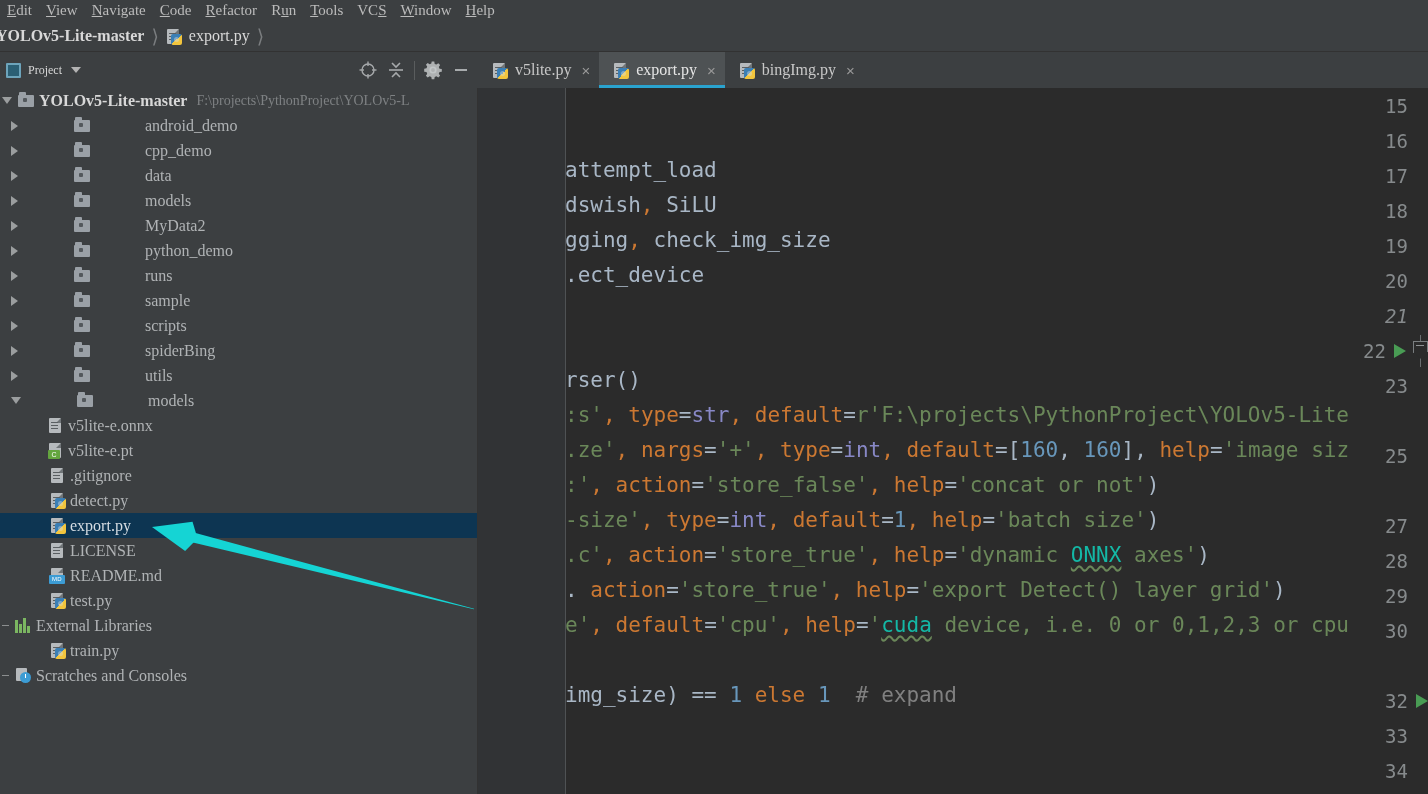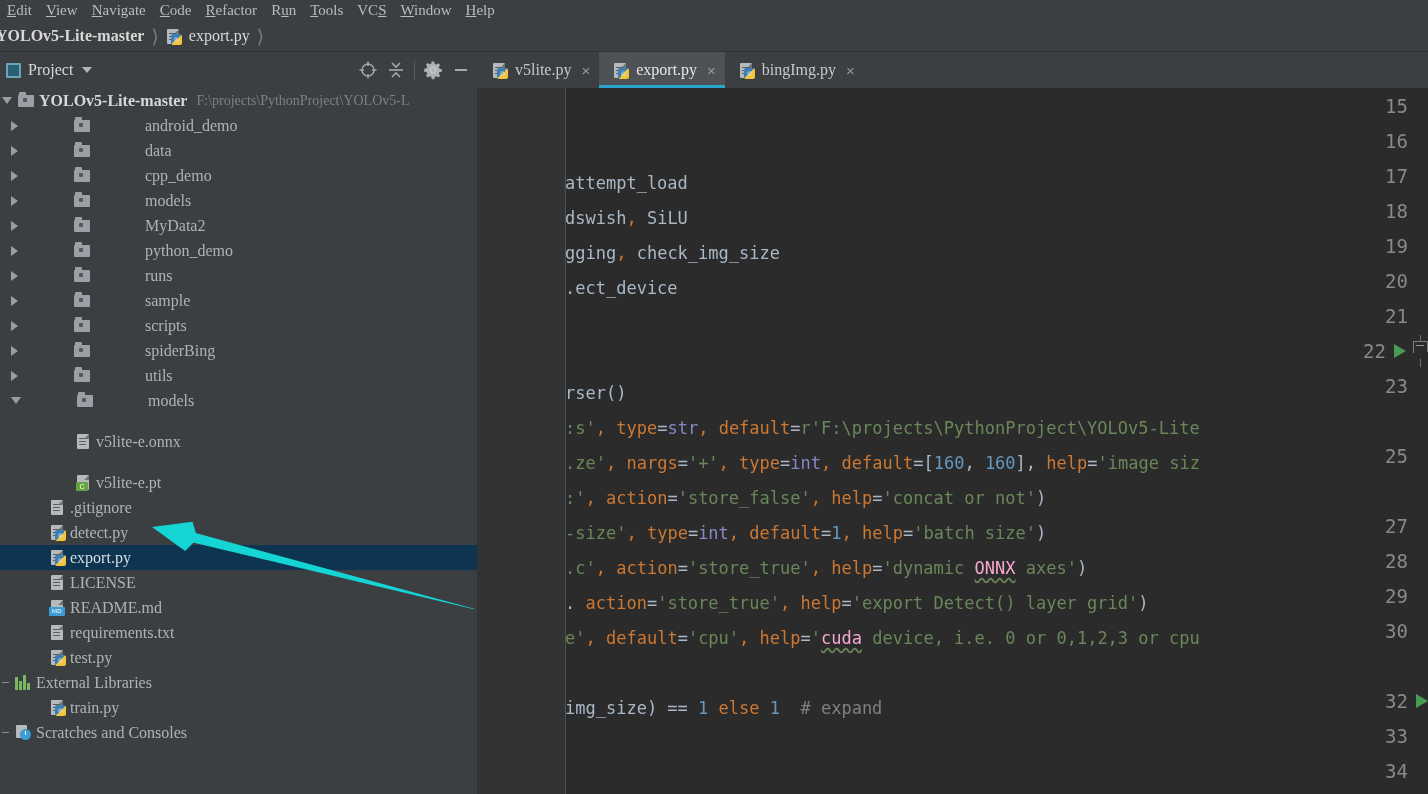--- a/index.html
+++ b/index.html
@@ -44,21 +44,21 @@
   }
 
   
   #projbar {
     position: absolute; left: 0; top: 52px; width: 478px; height: 36px;
     background: #3c3f41;
     display: flex; align-items: center;
   }
   #projbar .leftgrp { display: flex; align-items: center; padding-left: 6px; }
   #projbar .label {
-    font-size: 16px; color: #d8d8d8; margin-left: 7px;
+    font-size: 12px; color: #d8d8d8; margin-left: 7px;
     font-family: "Liberation Serif", serif;
   }
   .sqicon {
     width: 15px; height: 15px; border: 2px solid #6da4bb;
     background: #2b5f74; border-radius: 1px;
   }
   .chev-down {
     width: 0; height: 0; margin-left: 9px;
     border-left: 5px solid transparent; border-right: 5px solid transparent;
     border-top: 6px solid #b3b3b3;
@@ -187,21 +187,21 @@
     position: absolute; left: 5px; top: 5px; width: 11px; height: 11px;
     border-radius: 50%; background: #3c9cd4;
   }
   .scratchicon .clk::after {
     content: ""; position: absolute; left: 5px; top: 2px;
     width: 1px; height: 4px; background: #ffffff;
   }
   .ind0 { padding-left: 2px; }
   .ind1 { padding-left: 11px; gap: 25px; }
   .ind2 { padding-left: 36px; }
-  .ind3 { padding-left: 62px; margin-top: 16px; }
+  .ind3 { padding-left: 34px; }
   .gap6 { width: 6px; flex: 0 0 auto; }
   .gap4 { width: 4px; flex: 0 0 auto; }
 
   
   #treescroll {
     position: absolute; right: 1px; top: 88px; width: 9px; height: 100px;
     background: #5c5f61; border-radius: 4px;
   }
   #treedivider {
     position: absolute; left: 477px; top: 88px; width: 1px; height: 706px;
@@ -252,32 +252,32 @@
     width: 15px; height: 8px;
     background: #2b2b2b;
     border-left: 1px solid #7a7e80; border-right: 1px solid #7a7e80;
     transform-origin: top center; clip-path: polygon(0 0, 100% 0, 50% 100%);
   }
   .foldmark .dash {
     position: absolute; left: 4px; top: 10px; width: 8px; height: 1px; background: #8e9294;
   }
   .ctext {
     position: absolute; left: 87px; top: 0; height: 35px;
-    display: flex; align-items: flex-end;
-    font-size: 17px; white-space: pre;
+    display: flex; align-items: flex-start;
+    font-size: 21px; white-space: pre;
     font-family: "DejaVu Sans Mono", monospace;
     letter-spacing: 0px;
   }
   .tok-plain { color: #a9b7c6; }
   .tok-kw { color: #cc7832; }
   .tok-str { color: #6a8759; }
   .tok-num { color: #6897bb; }
   .tok-builtin { color: #8888c6; }
   .tok-com { color: #808080; }
-  .tok-sq { color: #f9a8d4; text-decoration: underline; text-decoration-style: wavy;
+  .tok-sq { color: #14b8a6; text-decoration: underline; text-decoration-style: wavy;
             text-decoration-color: #6a8759; text-underline-offset: 3px; }
 
   
   #annotation {
     position: absolute; left: 0; top: 0; width: 1428px; height: 794px;
     pointer-events: none;
   }
 </style>
 </head>
 <body>
@@ -404,30 +404,30 @@
       <span class="gap4"></span>
       <span class="tlabel">android_demo</span>
     </div>
     <div class="trow ind1">
       <span class="arw"></span>
       <span class="gap6"></span>
       <span class="ficon">
         <span class="folder"></span>
       </span>
       <span class="gap4"></span>
+      <span class="tlabel">cpp_demo</span>
+    </div>
+    <div class="trow ind1">
+      <span class="arw"></span>
+      <span class="gap6"></span>
+      <span class="ficon">
+        <span class="folder"></span>
+      </span>
+      <span class="gap4"></span>
       <span class="tlabel">data</span>
-    </div>
-    <div class="trow ind1">
-      <span class="arw"></span>
-      <span class="gap6"></span>
-      <span class="ficon">
-        <span class="folder"></span>
-      </span>
-      <span class="gap4"></span>
-      <span class="tlabel">cpp_demo</span>
     </div>
     <div class="trow ind1">
       <span class="arw"></span>
       <span class="gap6"></span>
       <span class="ficon">
         <span class="folder"></span>
       </span>
       <span class="gap4"></span>
       <span class="tlabel">models</span>
     </div>
@@ -572,31 +572,20 @@
     </div>
     <div class="trow ind2">
       <span class="arw hidden"></span>
       <span class="gap6"></span>
       <span class="ficon">
         <span class="doc"></span>
         <span class="mdbadge">MD</span>
       </span>
       <span class="gap4"></span>
       <span class="tlabel">README.md</span>
-    </div>
-    <div class="trow ind2">
-      <span class="arw hidden"></span>
-      <span class="gap6"></span>
-      <span class="ficon">
-        <span class="doc">
-          <span class="lines"></span>
-        </span>
-      </span>
-      <span class="gap4"></span>
-      <span class="tlabel">requirements.txt</span>
     </div>
     <div class="trow ind2">
       <span class="arw hidden"></span>
       <span class="gap6"></span>
       <span class="ficon">
         <span class="doc">
           <span class="lines"></span>
         </span>
         <span class="pybadge"></span>
       </span>
@@ -665,21 +654,21 @@
     <div class="crow" style="top: 140px;">
       <span class="lnum">19</span>
       <span class="runarrow none"></span>
     </div>
     <div class="ctext" style="top: 140px;"><span class="tok-plain">gging</span><span class="tok-kw">,</span><span class="tok-plain"> check_img_size</span></div>
     <div class="crow" style="top: 175px;">
       <span class="lnum">20</span>
       <span class="runarrow none"></span>
     </div>
     <div class="ctext" style="top: 175px;"><span class="tok-plain">.ect_device</span></div>
-    <div class="crow" style="top: 210px;">
+    <div class="crow" style="top: 210px; font-style: italic;">
       <span class="lnum">21</span>
       <span class="runarrow none"></span>
     </div>
     <div class="crow" style="top: 245px;">
       <span class="lnum">22</span>
       <span class="runarrow"></span>
       <span class="foldmark">
         <span class="stem"></span>
         <span class="pin"></span>
         <span class="dash"></span>

